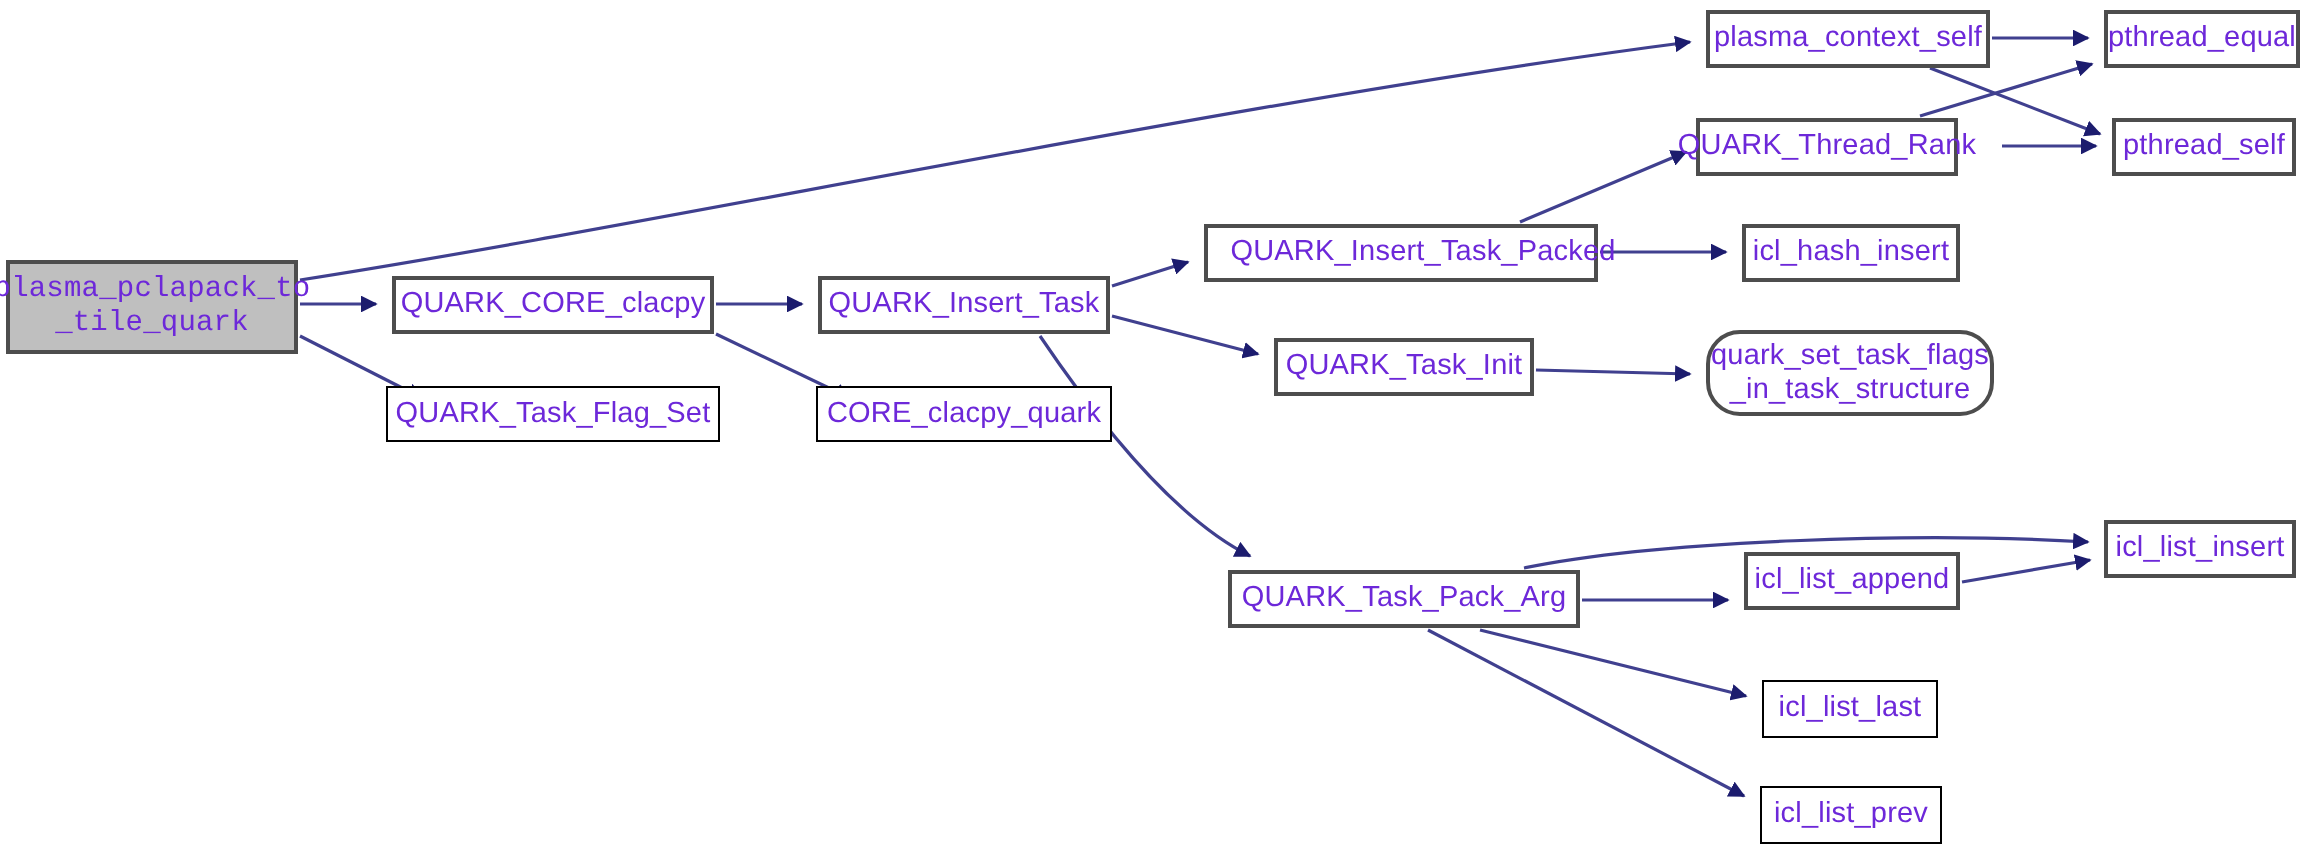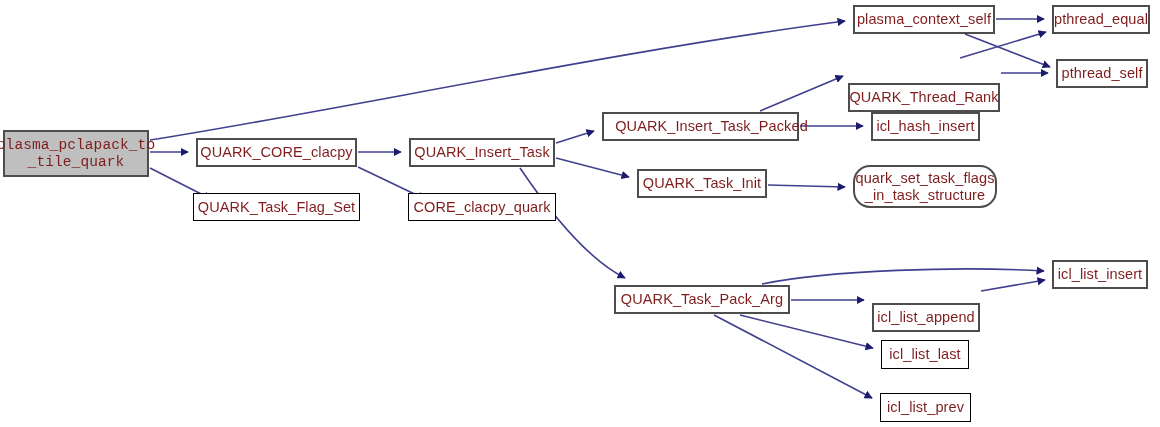--- a/index.html
+++ b/index.html
@@ -25,21 +25,21 @@
   }
   .node {
     position: absolute;
     box-sizing: border-box;
     display: flex;
     align-items: center;
     justify-content: center;
     text-align: center;
     background: #ffffff;
     border: 1px solid #000000;
-    color: #7f1d1d;
+    color: #6d28d9;
     font-size: 14.5px;
     line-height: 17px;
     letter-spacing: 0.1px;
     white-space: pre-line;
     cursor: pointer;
     z-index: 2;
   }
   .node.thick {
     border: 2px solid #4d4d4d;
   }
@@ -91,24 +91,24 @@
       <div class="node current" style="left: 3px; top: 130px; width: 146px; height: 47px;"><span class="node-label">plasma_pclapack_to
 _tile_quark</span></div>
       <div class="node thick" style="left: 196px; top: 138px; width: 161px; height: 29px;"><span class="node-label">QUARK_CORE_clacpy</span></div>
       <div class="node" style="left: 193px; top: 193px; width: 167px; height: 28px;"><span class="node-label">QUARK_Task_Flag_Set</span></div>
       <div class="node thick" style="left: 409px; top: 138px; width: 146px; height: 29px;"><span class="node-label">QUARK_Insert_Task</span></div>
       <div class="node" style="left: 408px; top: 193px; width: 148px; height: 28px;"><span class="node-label">CORE_clacpy_quark</span></div>
       <div class="node thick" style="left: 602px; top: 112px; width: 197px; height: 29px; padding-left: 22px;"><span class="node-label">QUARK_Insert_Task_Packed</span></div>
       <div class="node thick" style="left: 637px; top: 169px; width: 130px; height: 29px;"><span class="node-label">QUARK_Task_Init</span></div>
       <div class="node thick" style="left: 614px; top: 285px; width: 176px; height: 29px;"><span class="node-label">QUARK_Task_Pack_Arg</span></div>
       <div class="node thick" style="left: 853px; top: 5px; width: 142px; height: 29px;"><span class="node-label">plasma_context_self</span></div>
-      <div class="node thick" style="left: 848px; top: 59px; width: 152px; height: 29px; margin-top: 24px;"><span class="node-label">QUARK_Thread_Rank</span></div>
+      <div class="node thick" style="left: 848px; top: 59px; width: 131px; height: 29px;"><span class="node-label">QUARK_Thread_Rank</span></div>
       <div class="node thick" style="left: 871px; top: 112px; width: 109px; height: 29px;"><span class="node-label">icl_hash_insert</span></div>
       <div class="node thick" style="left: 853px; top: 165px; width: 144px; height: 43px; border-radius: 17px;"><span class="node-label">quark_set_task_flags
 _in_task_structure</span></div>
-      <div class="node thick" style="left: 872px; top: 303px; width: 108px; height: 29px;"><span class="node-label">icl_list_append</span></div>
+      <div class="node thick" style="left: 872px; top: 276px; width: 108px; height: 29px;"><span class="node-label">icl_list_append</span></div>
       <div class="node" style="left: 881px; top: 340px; width: 88px; height: 29px;"><span class="node-label">icl_list_last</span></div>
       <div class="node" style="left: 880px; top: 393px; width: 91px; height: 29px;"><span class="node-label">icl_list_prev</span></div>
       <div class="node thick" style="left: 1052px; top: 5px; width: 98px; height: 29px;"><span class="node-label">pthread_equal</span></div>
       <div class="node thick" style="left: 1056px; top: 59px; width: 92px; height: 29px;"><span class="node-label">pthread_self</span></div>
       <div class="node thick" style="left: 1052px; top: 260px; width: 96px; height: 29px;"><span class="node-label">icl_list_insert</span></div>
     </div>
 </div>
 
 </body></html>

